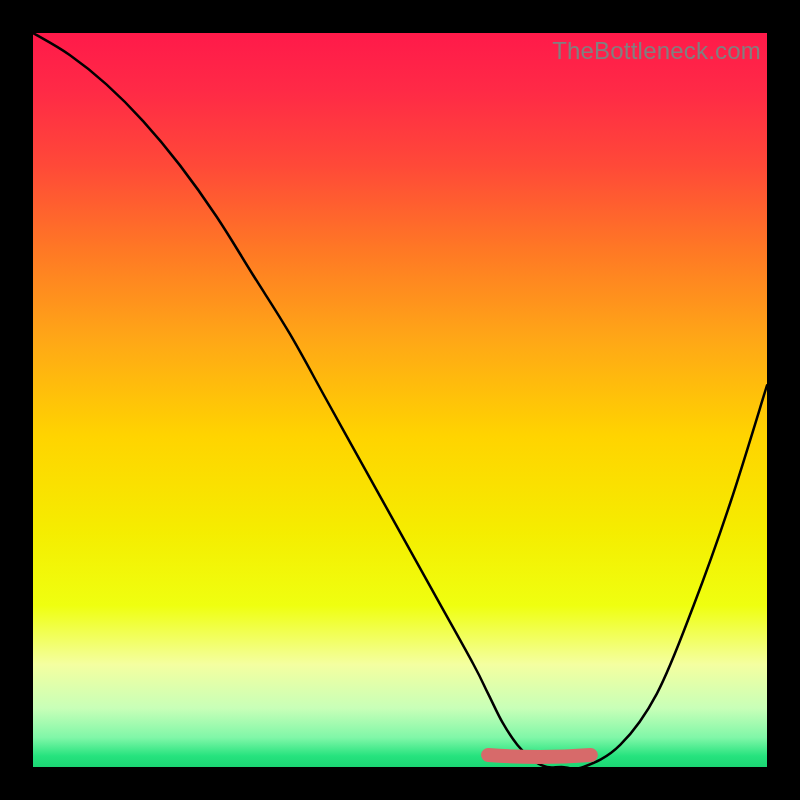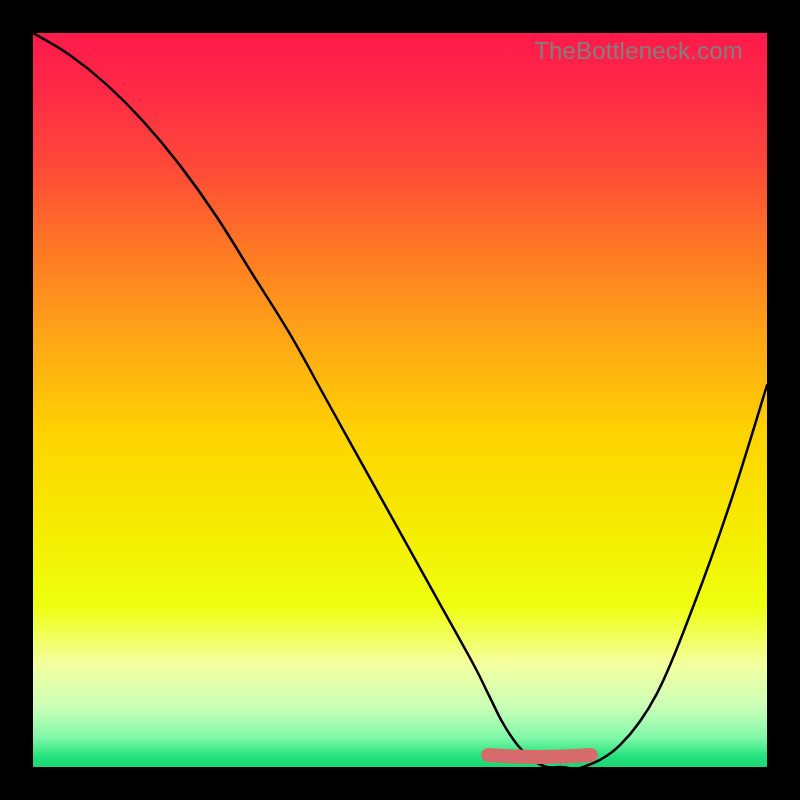--- a/index.html
+++ b/index.html
@@ -22,21 +22,21 @@
     position: absolute;
     left: 33px;
     top: 33px;
     width: 734px;
     height: 734px;
     overflow: hidden;
   }
   .watermark {
     position: absolute;
     top: 4px;
-    right: 24px;
+    right: 6px;
     font-family: Arial, Helvetica, sans-serif;
     font-size: 24px;
     font-weight: 500;
     color: #808080;
     letter-spacing: 0.2px;
     z-index: 50;
   }
   svg.curve {
     position: absolute;
     left: 0;

